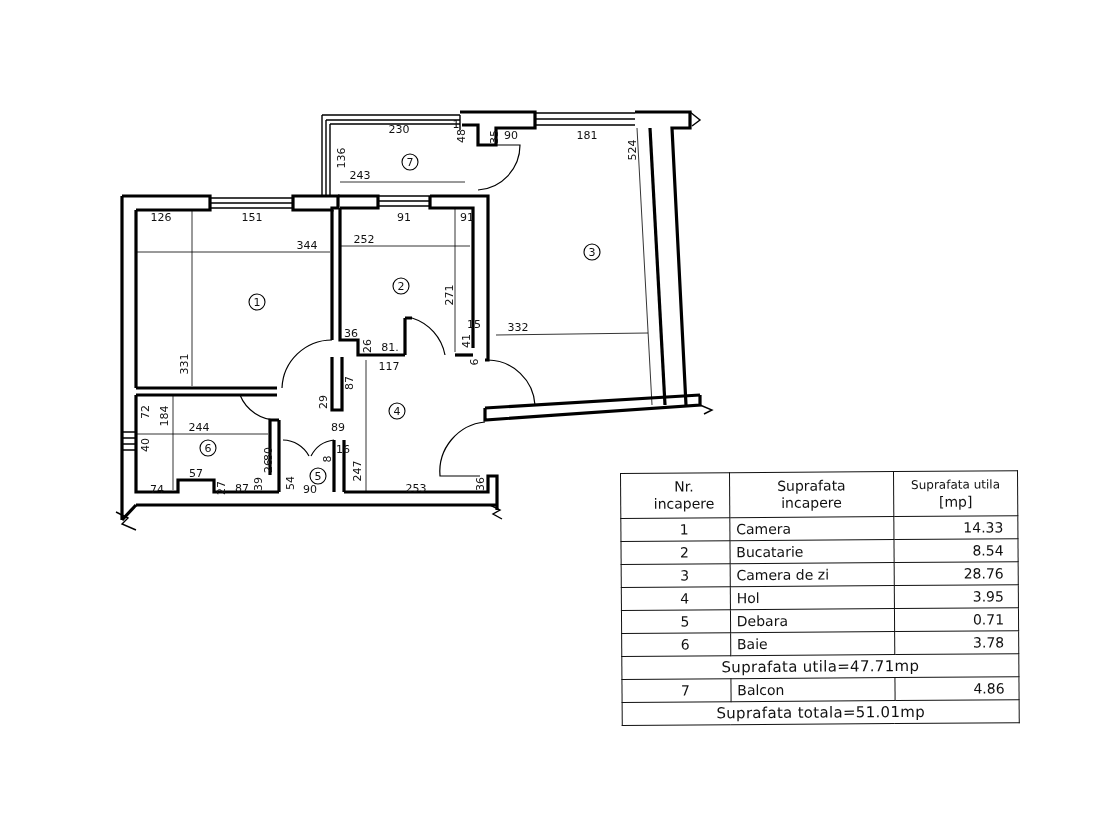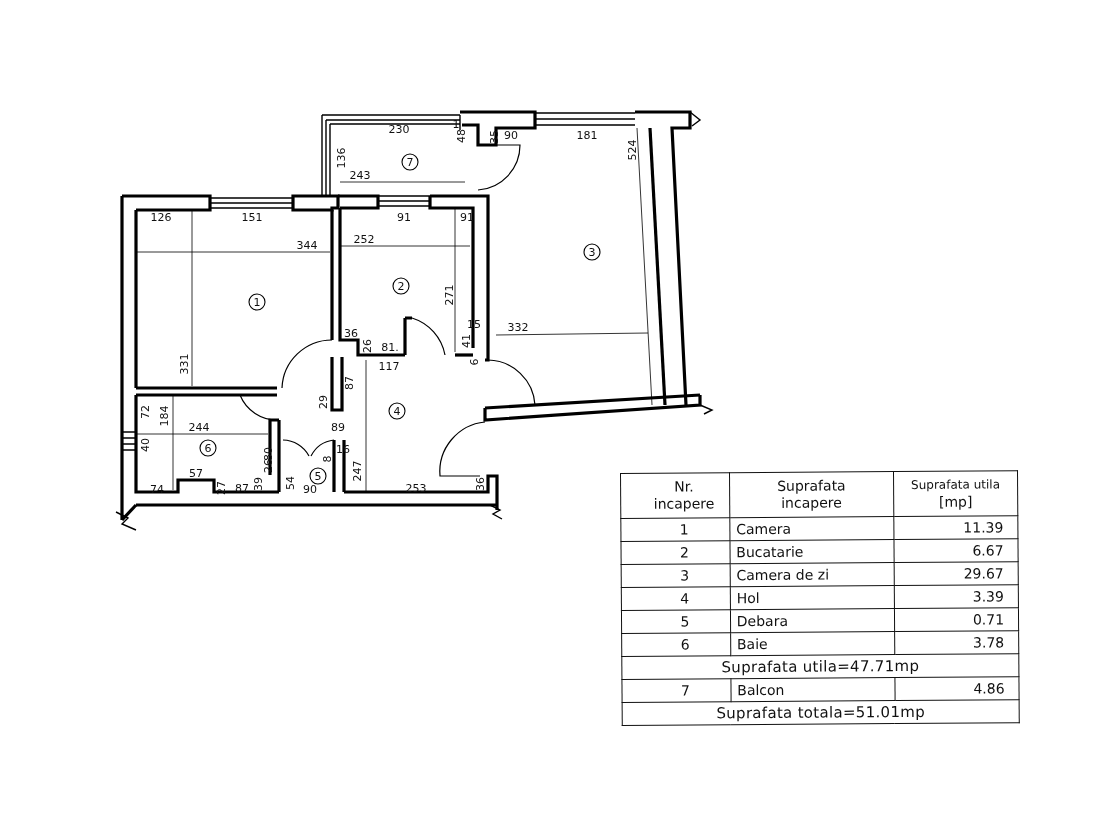--- a/index.html
+++ b/index.html
@@ -197,36 +197,36 @@
 <table id="area-table">
   <tbody>
       <tr class="hdr">
     <td class="c-nr"><span>Nr.</span><br><span>incapere</span></td>
     <td class="c-name" style="text-align:center"><span>Suprafata</span><br><span>incapere</span></td>
     <td class="c-area"><span>Suprafata utila</span><br><span style="font-size:14px">[mp]</span></td>
   </tr>
   <tr>
         <td class="c-nr">1</td>
         <td class="c-name">Camera</td>
-        <td class="c-area">11.39</td>
+        <td class="c-area">14.33</td>
       </tr>
   <tr>
         <td class="c-nr">2</td>
         <td class="c-name">Bucatarie</td>
-        <td class="c-area">6.67</td>
+        <td class="c-area">8.54</td>
       </tr>
   <tr>
         <td class="c-nr">3</td>
         <td class="c-name">Camera de zi</td>
-        <td class="c-area">29.67</td>
+        <td class="c-area">28.76</td>
       </tr>
   <tr>
         <td class="c-nr">4</td>
         <td class="c-name">Hol</td>
-        <td class="c-area">3.39</td>
+        <td class="c-area">3.95</td>
       </tr>
   <tr>
         <td class="c-nr">5</td>
         <td class="c-name">Debara</td>
         <td class="c-area">0.71</td>
       </tr>
   <tr>
         <td class="c-nr">6</td>
         <td class="c-name">Baie</td>
         <td class="c-area">3.78</td>

